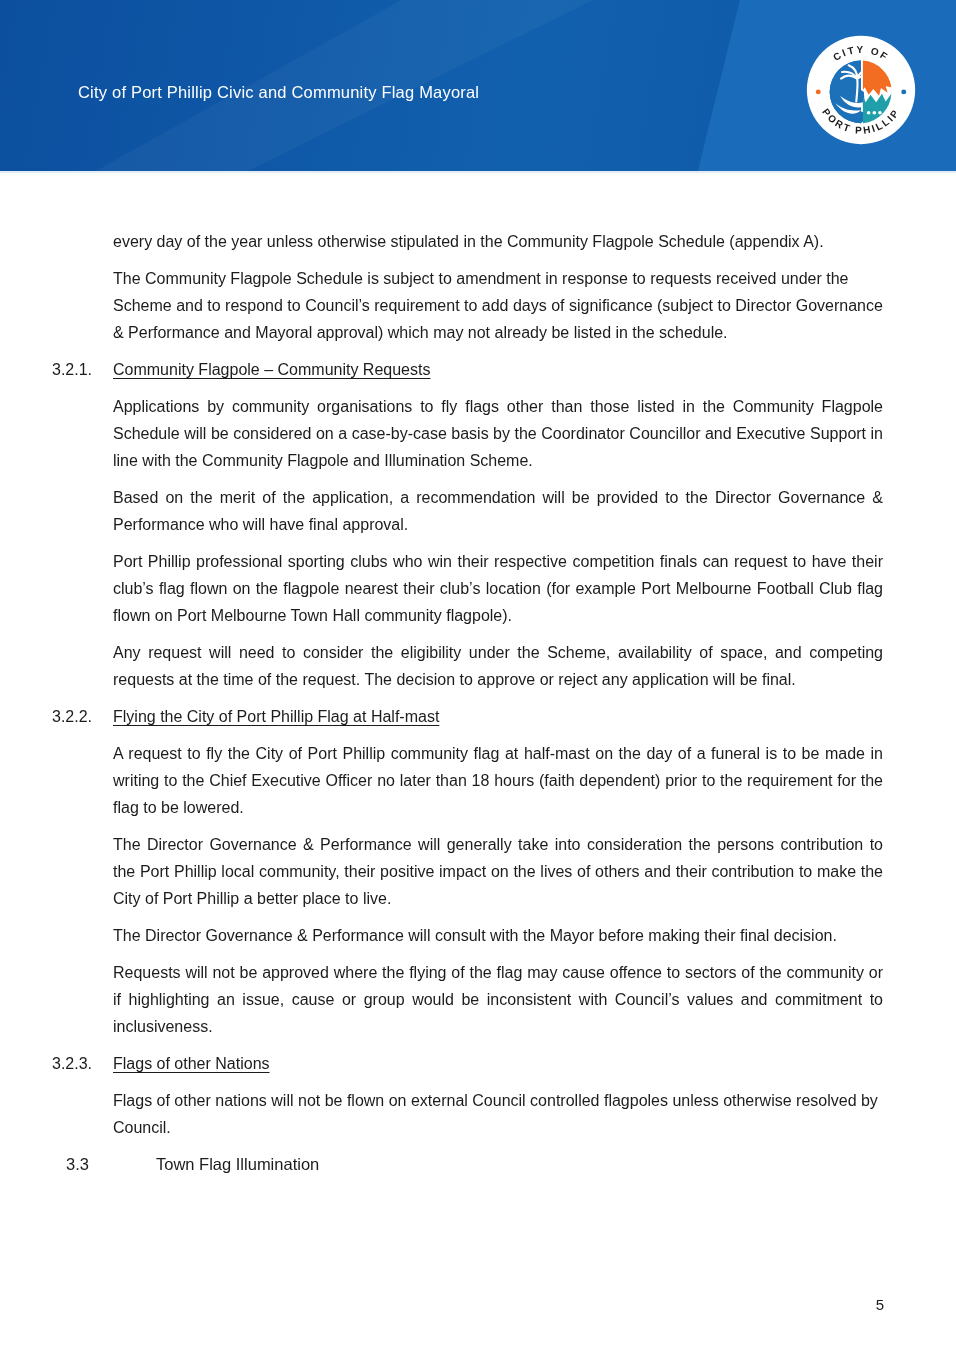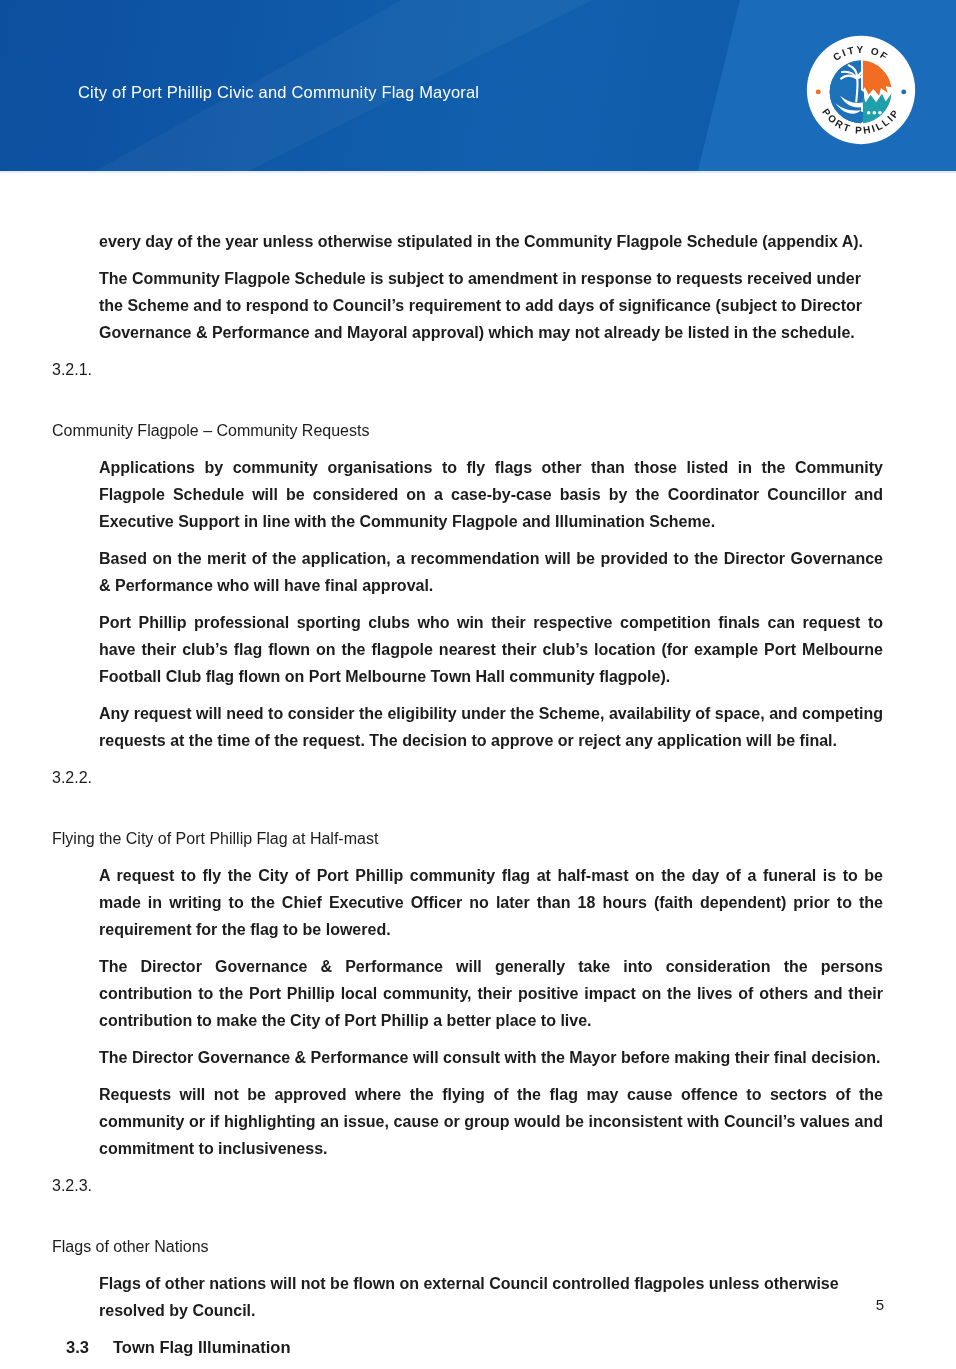--- a/index.html
+++ b/index.html
@@ -40,34 +40,33 @@
     width: 114px; height: 114px;
   }
 
   
   .doc {
     position: absolute; left: 52px; top: 228px;
     width: 831px;
     font-size: 16px; line-height: 27px;
   }
   .doc p.para {
-    margin: 0 0 10px 47px;
+    margin: 0 0 10px 61px;
     text-align: left;
-    font-weight: bold;
   }
   .doc p.para.justify { text-align: justify; }
   .h-sub {
     display: flex; margin: 4px 0 10px 0;
-    font-size: 16px; font-weight: 400; flex-direction: column;
+    font-size: 16px; font-weight: 400;
   }
   .h-sub .num { flex: 0 0 61px; }
-  .h-sub .txt { text-underline-offset: 3px; }
+  .h-sub .txt { text-decoration: underline; text-underline-offset: 3px; }
   .h-main {
     display: flex; margin: 4px 0 10px 0;
-    font-size: 16.5px; font-weight: 700;
+    font-size: 16.5px; font-weight: 400; gap: 43px;
   }
   .h-main .num { flex: 0 0 47px; margin-left: 14px; }
 
   .page-number {
     position: absolute; right: 72px; top: 1296px;
     font-size: 15px; color: #1c1c1c;
   }
 
   .ring-text { font-size: 10.5px; font-weight: 700; letter-spacing: 2.2px; fill: #1d1d1b; }
 </style>

